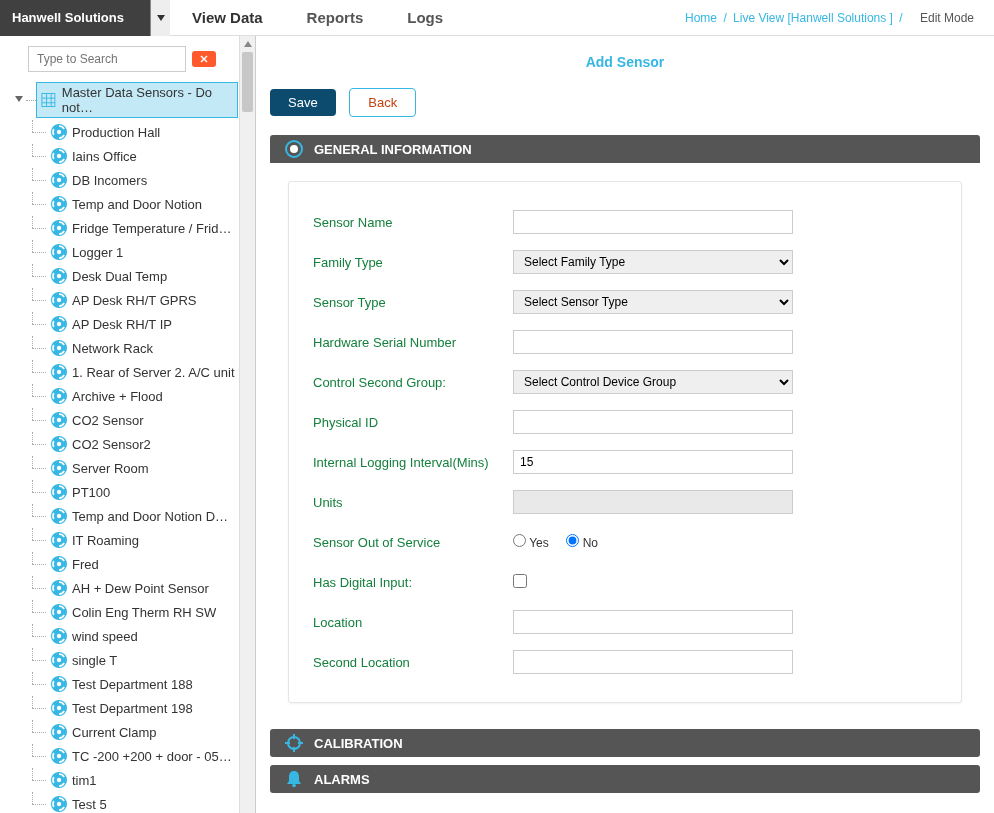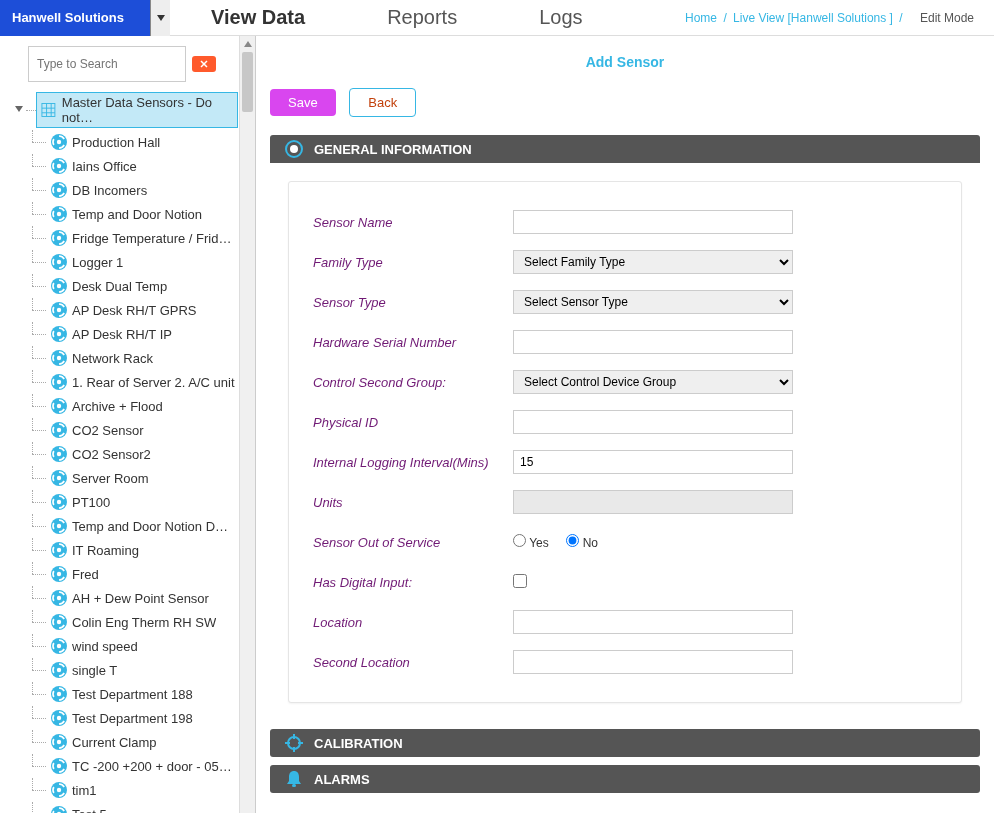--- a/index.html
+++ b/index.html
@@ -1,73 +1,73 @@
 <!DOCTYPE html>
 <html><head>
 <meta charset="utf-8">
 <style>
   * { box-sizing: border-box; margin: 0; padding: 0; }
   body { font-family: Arial, Helvetica, sans-serif; font-size: 13px; color: #333; background: #fff; width: 994px; }
   
   
   .topnav { display: flex; align-items: center; height: 36px; border-bottom: 1px solid #ddd; }
-  .site-dropdown { background: #1d4ed8; height: 36px; width: 170px; display: flex; align-items: center; justify-content: space-between; }
+  .site-dropdown { background: #404040; height: 36px; width: 170px; display: flex; align-items: center; justify-content: space-between; }
   .site-dropdown-label { color: #fff; font-weight: bold; padding-left: 12px; font-size: 13px; }
   .site-dropdown-arrow { width: 20px; height: 36px; background: #eee; border-left: 1px solid #888; display: flex; align-items: center; justify-content: center; }
   .site-dropdown-arrow svg { width: 8px; height: 6px; }
   .nav-tabs { display: flex; align-items: center; height: 36px; }
-  .nav-tab { padding: 0 41px; font-size: 20px; font-weight: bold; color: #333; cursor: pointer; }
-  .nav-tab.inactive { font-weight: normal; color: #555; }
+  .nav-tab { padding: 0 22px; font-size: 15px; font-weight: bold; color: #333; cursor: pointer; }
+  .nav-tab.inactive { font-weight: bold; color: #555; }
   .breadcrumb { margin-left: auto; padding-right: 20px; font-size: 12px; color: #666; }
   .breadcrumb a { color: #36b7e4; text-decoration: none; }
   .breadcrumb .sep { color: #36b7e4; margin: 0 3px; }
   .breadcrumb .current { color: #555; margin-left: 11px; }
   
   
   .body-wrap { display: flex; }
   .sidebar { width: 256px; min-height: 777px; border-right: 1px solid #ccc; padding-top: 10px; position: relative; }
   .sidebar-scroll { position: absolute; right: 0; top: 0; bottom: 0; width: 16px; background: #f0f0f0; border-left: 1px solid #ddd; }
   .sidebar-scroll-thumb { position: absolute; top: 16px; left: 2px; right: 2px; height: 60px; background: #c7c7c7; border-radius: 2px; }
   .sidebar-scroll-up, .sidebar-scroll-down { position: absolute; left: 0; right: 0; height: 16px; display:flex; align-items:center; justify-content:center; }
   .sidebar-scroll-up { top: 0; }
   .sidebar-inner { padding-right: 17px; }
   
   .search-row { display: flex; align-items: center; padding: 0 0 10px 28px; }
-  .search-input { height: 36px; width: 158px; border: 1px solid #ccc; padding: 0 8px; font-size: 12px; color: #999; }
+  .search-input { height: 26px; width: 158px; border: 1px solid #ccc; padding: 0 8px; font-size: 12px; color: #999; }
   .clear-btn { margin-left: 6px; width: 24px; height: 16px; background: #ff5a2c; border-radius: 3px; display: flex; align-items: center; justify-content: center; color: #fff; font-size: 10px; cursor: pointer; }
   
   .tree { padding-left: 14px; }
   .tree-root { display: flex; align-items: center; }
   .tree-toggle { width: 10px; height: 10px; margin-right: 2px; cursor: pointer; display:flex; align-items:center; justify-content:center;}
   .tree-root-label { background: #c3e9f7; border: 1px solid #36b7e4; padding: 2px 4px; display: flex; align-items: center; flex: 1; cursor: pointer; }
   .tree-grid-icon { width: 16px; height: 16px; margin-right: 6px; }
   .tree-grid-icon rect { fill: none; stroke: #36b7e4; stroke-width: 1; }
   .tree-children { padding-left: 36px; margin-top: 2px; }
   .tree-item { display: flex; align-items: center; height: 24px; cursor: pointer; position: relative; }
   .tree-item::before { content: ""; position: absolute; left: -18px; top: 0; bottom: 50%; border-left: 1px dotted #aaa; }
   .tree-item::after { content: ""; position: absolute; left: -18px; top: 50%; width: 14px; border-top: 1px dotted #aaa; }
   .node-icon { width: 18px; height: 18px; margin-right: 4px; flex-shrink: 0; }
   .tree-item-label { font-size: 13px; color: #333; white-space: nowrap; overflow: hidden; text-overflow: ellipsis; }
   
   
   .main { flex: 1; background: #fff; padding: 0; }
   .main-title { text-align: center; color: #36b7e4; font-weight: bold; font-size: 14px; padding: 18px 8px; }
   .action-row { padding: 0 0 18px 14px; }
   .btn { display: inline-block; padding: 6px 18px; border-radius: 4px; font-size: 13px; cursor: pointer; }
-  .btn-primary { background: #d946ef; color: #fff; border: none; }
+  .btn-primary { background: #0c4a6e; color: #fff; border: none; }
   .btn-secondary { background: #fff; color: #c2410c; border: 1px solid #36b7e4; margin-left: 10px; }
   
   .panel-header { background: #555; color: #fff; padding: 4px 14px; display: flex; align-items: center; font-weight: bold; font-size: 13px; margin: 0 14px 0 14px; border-radius: 3px 3px 0 0; }
   .panel-header.collapsed { border-radius: 3px; margin-top: 8px; }
   .panel-icon { width: 20px; height: 20px; margin-right: 10px; display: flex; align-items: center; justify-content: center; }
   .panel-body { background: #fff; margin: 0 14px; padding: 18px; }
   
   .form-card { background: #fff; border: 1px solid #e5e5e5; border-radius: 3px; padding: 20px 24px; box-shadow: 0 1px 2px rgba(0,0,0,0.05); }
   .form-row { display: flex; align-items: center; min-height: 40px; }
-  .form-label { width: 200px; font-size: 13px; color: #701a75; font-style: italic; }
+  .form-label { width: 200px; font-size: 13px; color: #15803d; }
   .form-control { flex: 0 0 280px; }
   .text-input { width: 280px; height: 24px; border: 1px solid #ccc; padding: 0 6px; font-size: 12px; }
   .text-input.readonly { background: #e9e9e9; }
   select.text-input { height: 24px; }
   .radio-group label { margin-right: 14px; font-size: 12px; }
   .checkbox { width: 14px; height: 14px; }
 </style>
 </head>
 <body>
 

